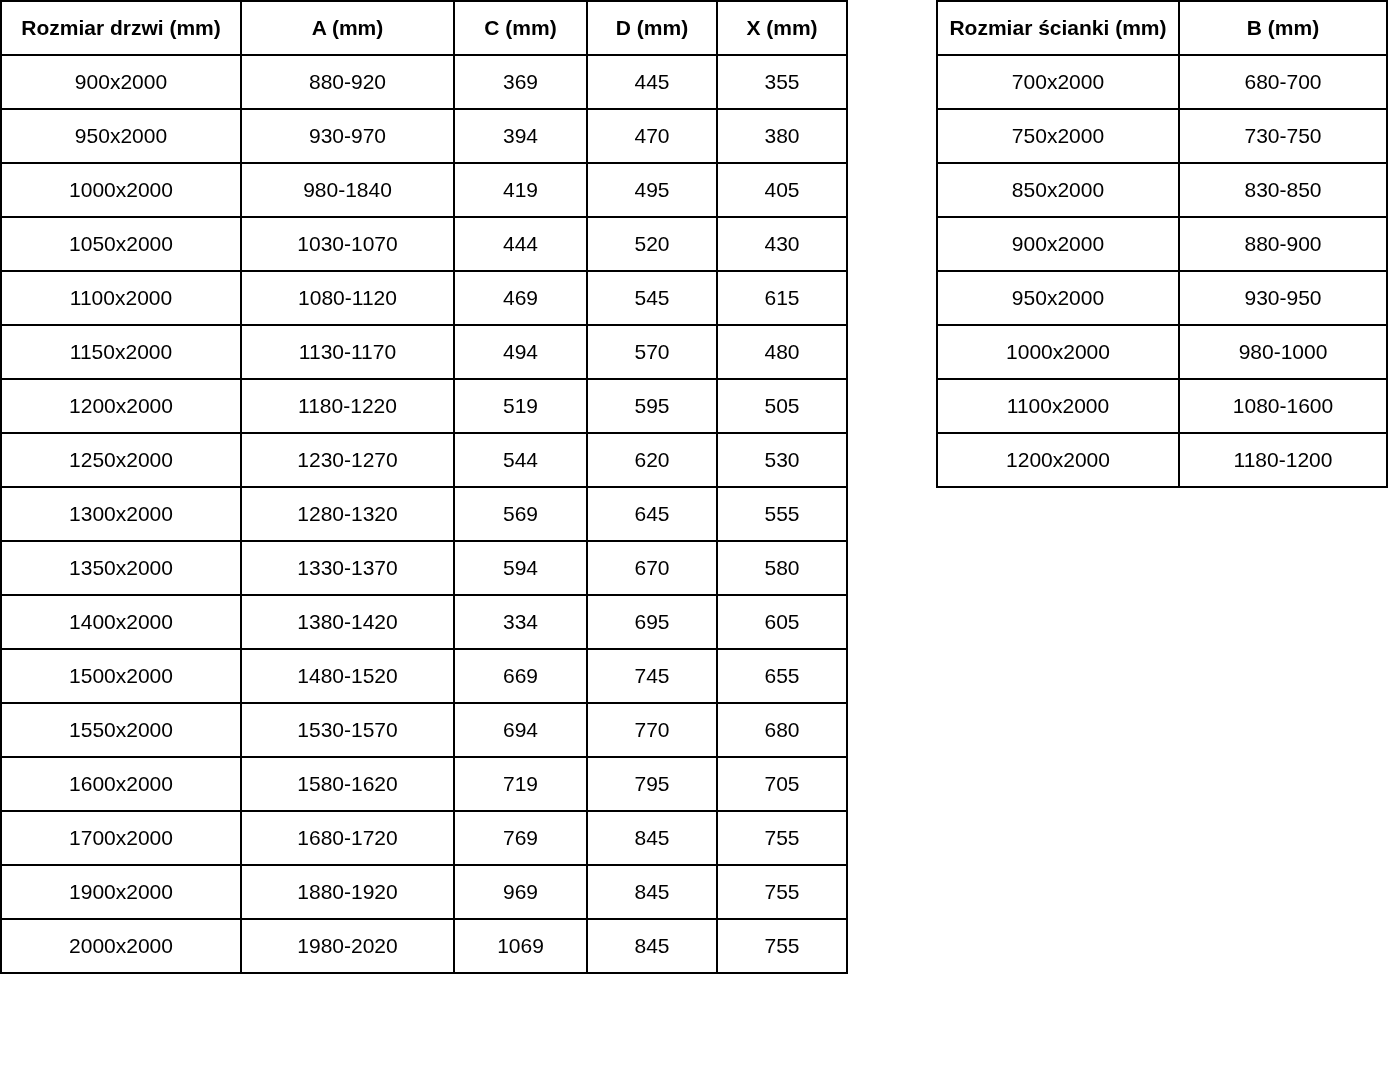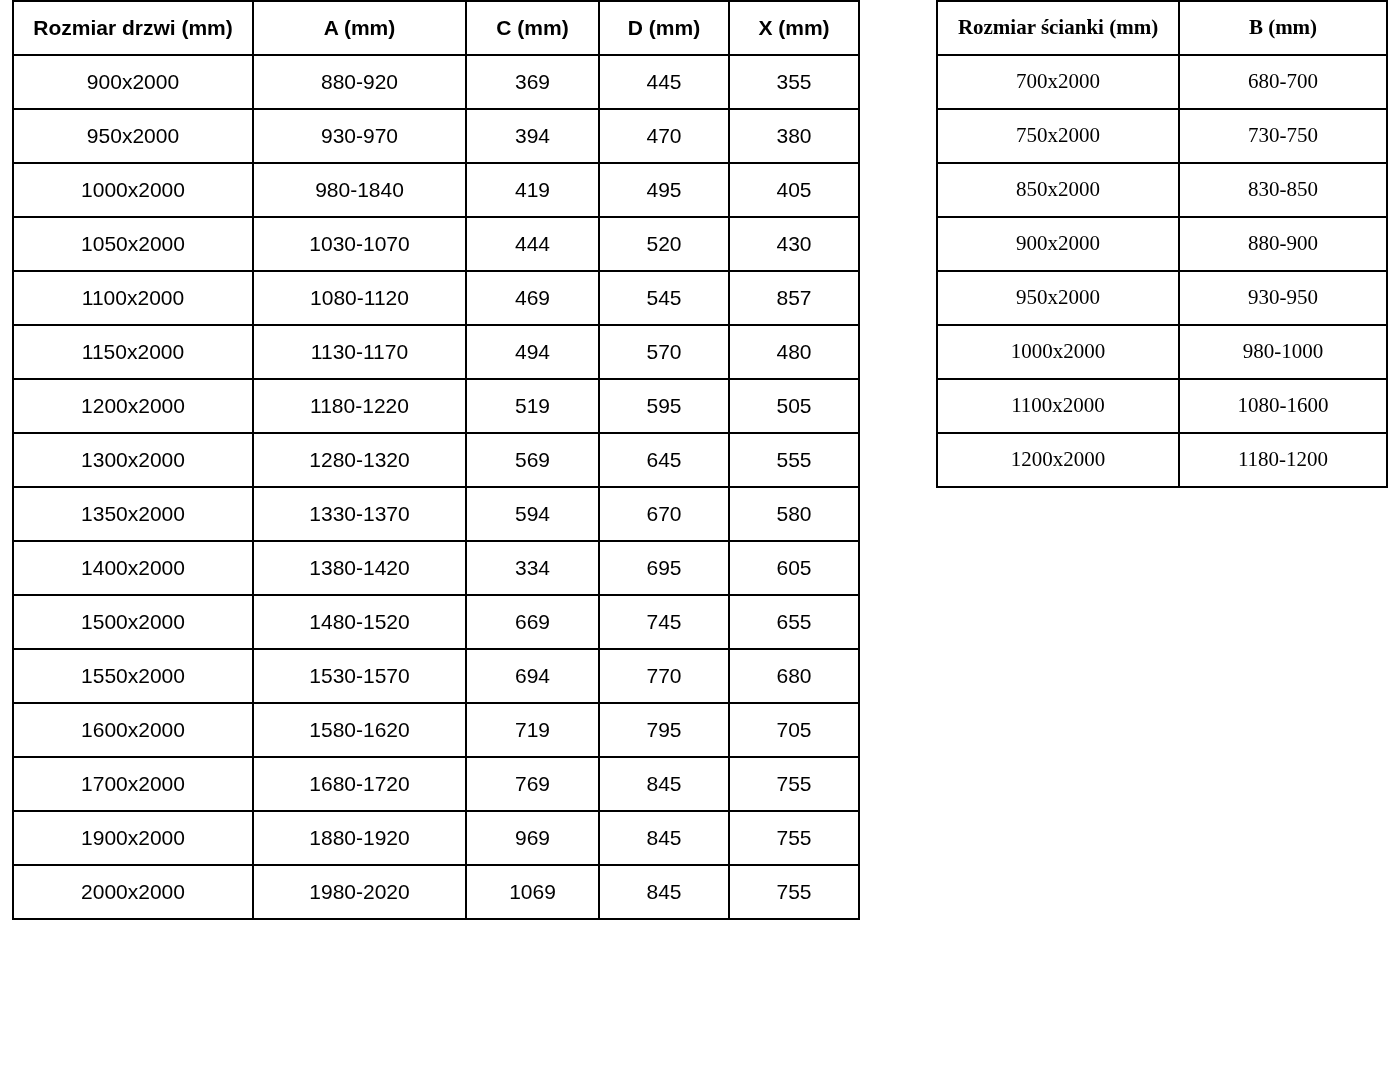--- a/index.html
+++ b/index.html
@@ -15,22 +15,22 @@
     color: #000000;
     position: relative;
   }
   table.spec-table {
     border-collapse: collapse;
     table-layout: fixed;
     position: absolute;
     top: 0;
     background: #ffffff;
   }
-  #door-table { left: 0; width: 846px; margin-left: 12px; }
-  #wall-table { left: 936px; width: 450px; font-family: Liberation Serif, serif; }
+  #door-table { left: 0; width: 846px; }
+  #wall-table { left: 936px; width: 450px; }
 
   
   #door-table col.c0 { width: 240px; }
   #door-table col.c1 { width: 213px; }
   #door-table col.c2 { width: 133px; }
   #door-table col.c3 { width: 130px; }
   #door-table col.c4 { width: 130px; }
   
   #wall-table col.c0 { width: 242px; }
   #wall-table col.c1 { width: 208px; }
@@ -99,35 +99,42 @@
         <td>1030-1070</td>
         <td>444</td>
         <td>520</td>
         <td>430</td>
       </tr>
       <tr>
         <td>1100x2000</td>
         <td>1080-1120</td>
         <td>469</td>
         <td>545</td>
-        <td>857</td>
+        <td>615</td>
       </tr>
       <tr>
         <td>1150x2000</td>
         <td>1130-1170</td>
         <td>494</td>
         <td>570</td>
         <td>480</td>
       </tr>
       <tr>
         <td>1200x2000</td>
         <td>1180-1220</td>
         <td>519</td>
         <td>595</td>
         <td>505</td>
+      </tr>
+      <tr>
+        <td>1250x2000</td>
+        <td>1230-1270</td>
+        <td>544</td>
+        <td>620</td>
+        <td>530</td>
       </tr>
       <tr>
         <td>1300x2000</td>
         <td>1280-1320</td>
         <td>569</td>
         <td>645</td>
         <td>555</td>
       </tr>
       <tr>
         <td>1350x2000</td>

